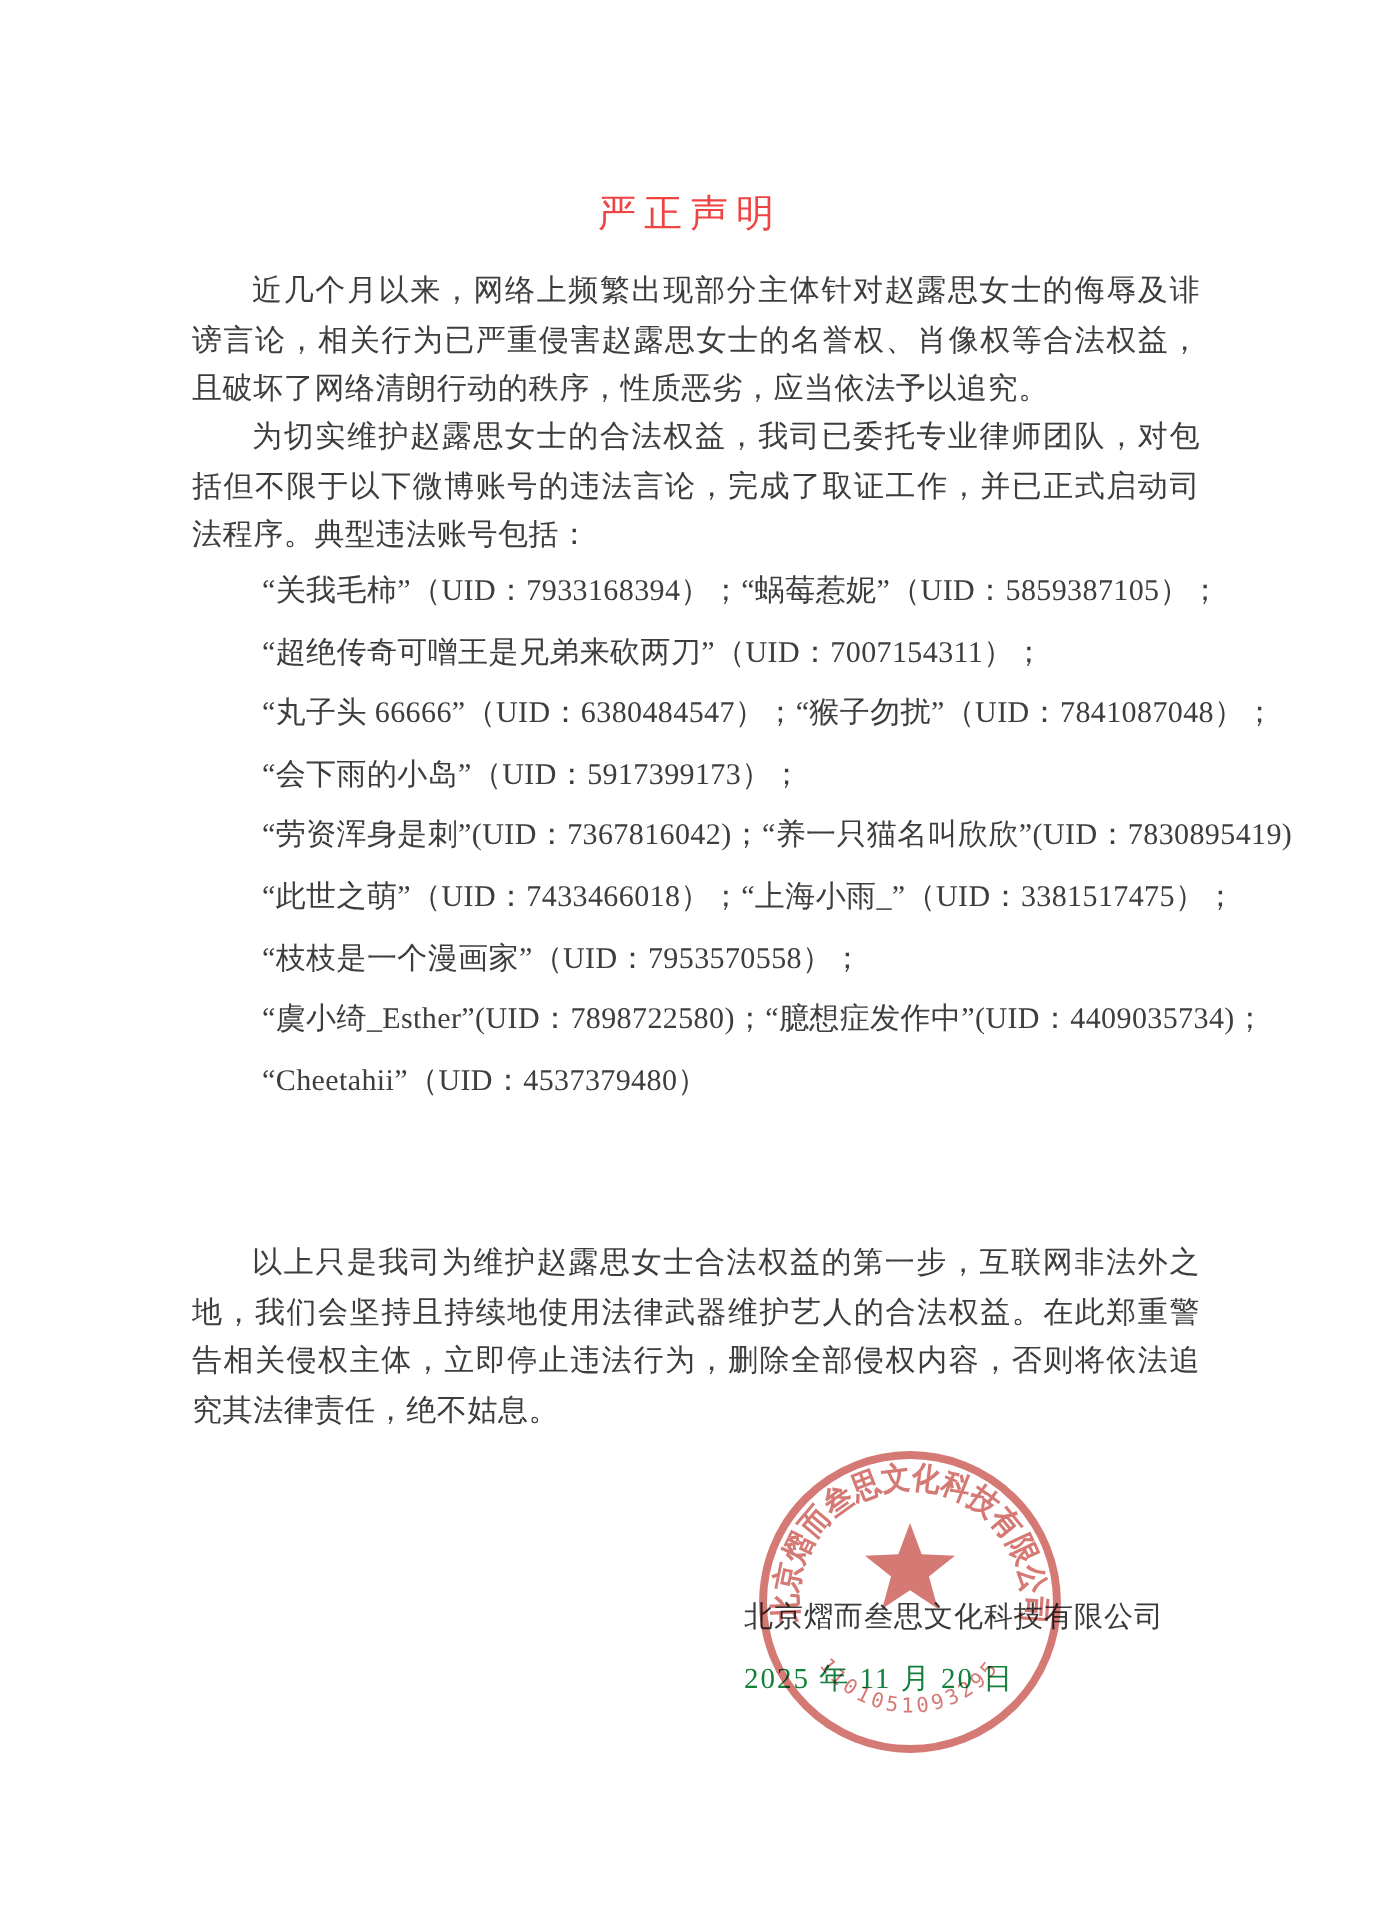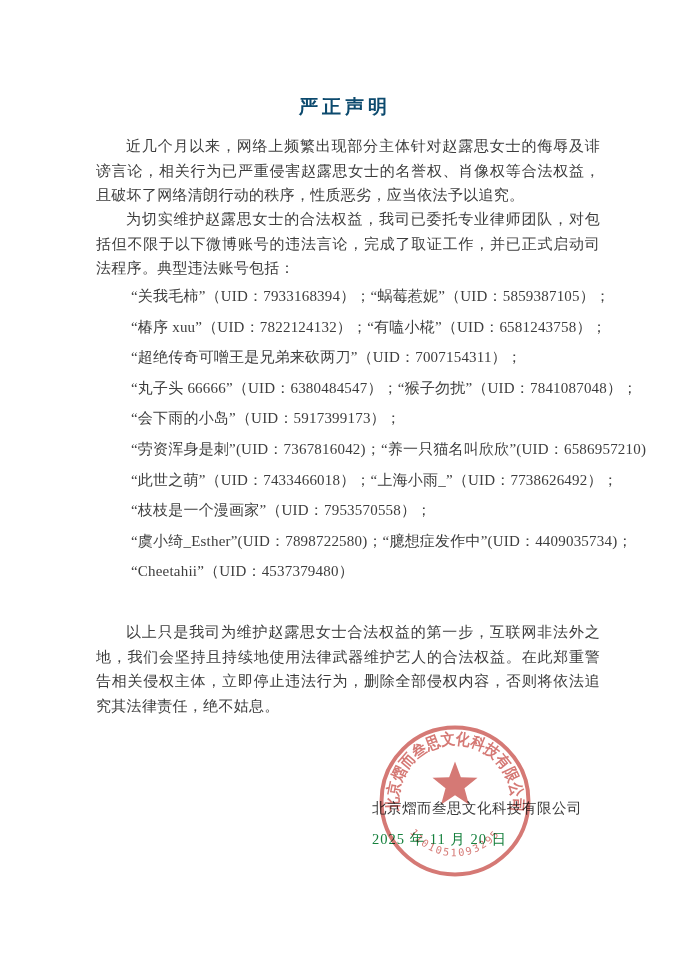--- a/index.html
+++ b/index.html
@@ -3,21 +3,21 @@
 <meta charset="utf-8">
 <style>
   html,body{margin:0;padding:0;background:#e9e9e9;}
   .page{
     position:relative;width:690px;height:953px;background:#ffffff;
     font-family:"Liberation Serif","DejaVu Serif",serif;
     color:#3d3d3d;overflow:hidden;margin:0 auto;
   }
   .title{
     position:absolute;top:94px;left:0;width:100%;text-align:center;
-    font-size:19px;font-weight:bold;letter-spacing:4px;color:#0c4a6e;
+    font-size:19px;font-weight:normal;letter-spacing:4px;color:#ef4444;
   }
   .para{
     position:absolute;left:96px;width:504px;font-size:15px;line-height:24.5px;
     text-indent:2em;text-align:justify;letter-spacing:0.3px;margin:0;
   }
   #p1{top:134px}
   #p2{top:207px}
   #p3{top:620px}
   #p4{top:712px}
   .accounts{position:absolute;left:101px;top:281px;width:520px;font-size:15px;}
@@ -35,26 +35,25 @@
 
 <div class="page">
 
   <div class="title">严正声明</div>
 
   <p class="para" id="p2">为切实维护赵露思女士的合法权益，我司已委托专业律师团队，对包括但不限于以下微博账号的违法言论，完成了取证工作，并已正式启动司法程序。典型违法账号包括：</p>
   <p class="para" id="p1">近几个月以来，网络上频繁出现部分主体针对赵露思女士的侮辱及诽谤言论，相关行为已严重侵害赵露思女士的名誉权、肖像权等合法权益，且破坏了网络清朗行动的秩序，性质恶劣，应当依法予以追究。</p>
 
   <div class="accounts" id="accounts">
       <div class="account-line">“关我毛柿”（UID：7933168394）；“蜗莓惹妮”（UID：5859387105）；</div>
-      <div class="account-line">“椿序 xuu”（UID：7822124132）；“有嗑小椛”（UID：6581243758）；</div>
       <div class="account-line">“超绝传奇可噌王是兄弟来砍两刀”（UID：7007154311）；</div>
       <div class="account-line">“丸子头 66666”（UID：6380484547）；“猴子勿扰”（UID：7841087048）；</div>
       <div class="account-line">“会下雨的小岛”（UID：5917399173）；</div>
-      <div class="account-line">“劳资浑身是刺”(UID：7367816042)；“养一只猫名叫欣欣”(UID：6586957210)</div>
-      <div class="account-line">“此世之萌”（UID：7433466018）；“上海小雨_”（UID：7738626492）；</div>
+      <div class="account-line">“劳资浑身是刺”(UID：7367816042)；“养一只猫名叫欣欣”(UID：7830895419)</div>
+      <div class="account-line">“此世之萌”（UID：7433466018）；“上海小雨_”（UID：3381517475）；</div>
       <div class="account-line">“枝枝是一个漫画家”（UID：7953570558）；</div>
       <div class="account-line">“虞小绮_Esther”(UID：7898722580)；“臆想症发作中”(UID：4409035734)；</div>
       <div class="account-line">“Cheetahii”（UID：4537379480）</div>
     </div>
 
   <p class="para" id="p3">以上只是我司为维护赵露思女士合法权益的第一步，互联网非法外之地，我们会坚持且持续地使用法律武器维护艺人的合法权益。在此郑重警告相关侵权主体，立即停止违法行为，删除全部侵权内容，否则将依法追究其法律责任，绝不姑息。</p>
 
   <div class="sig-company">北京熠而叁思文化科技有限公司</div>
   <div class="sig-date">2025 年 11 月 20 日</div>
 

